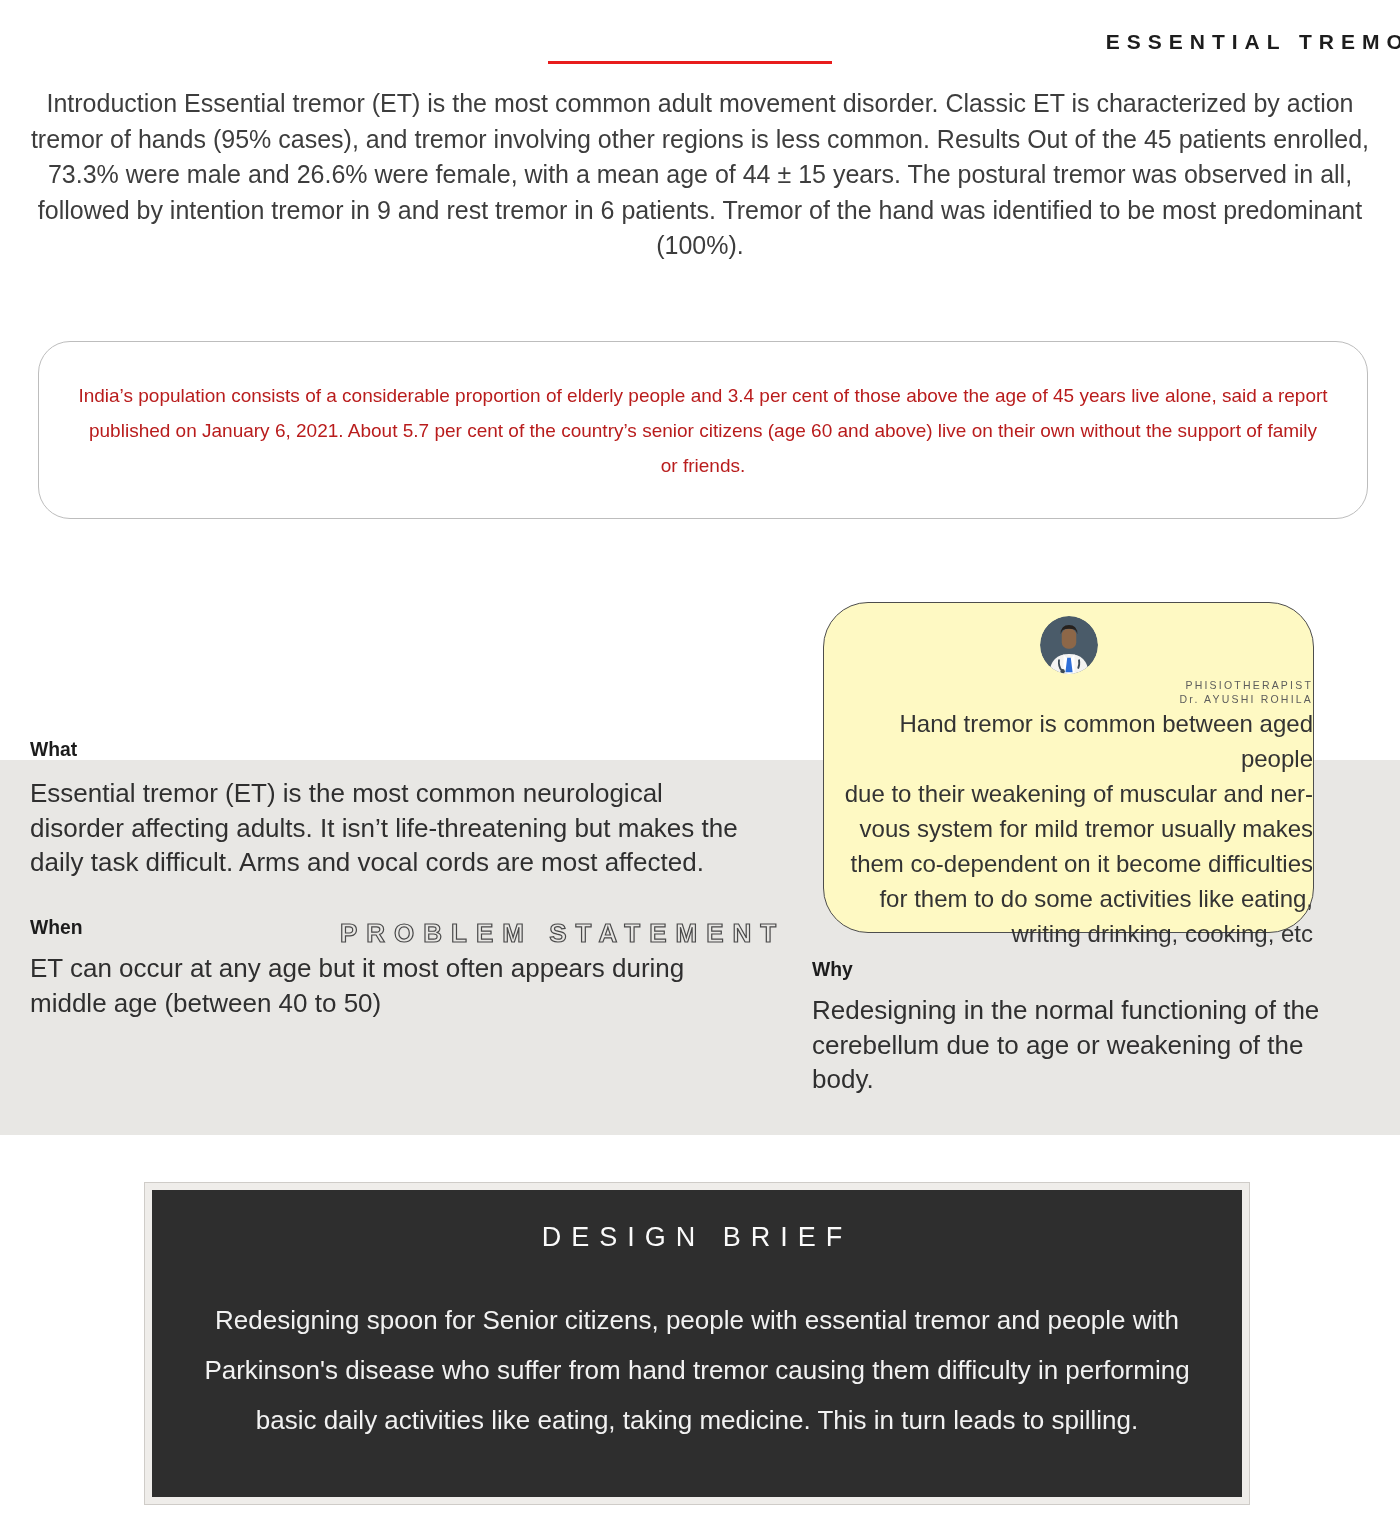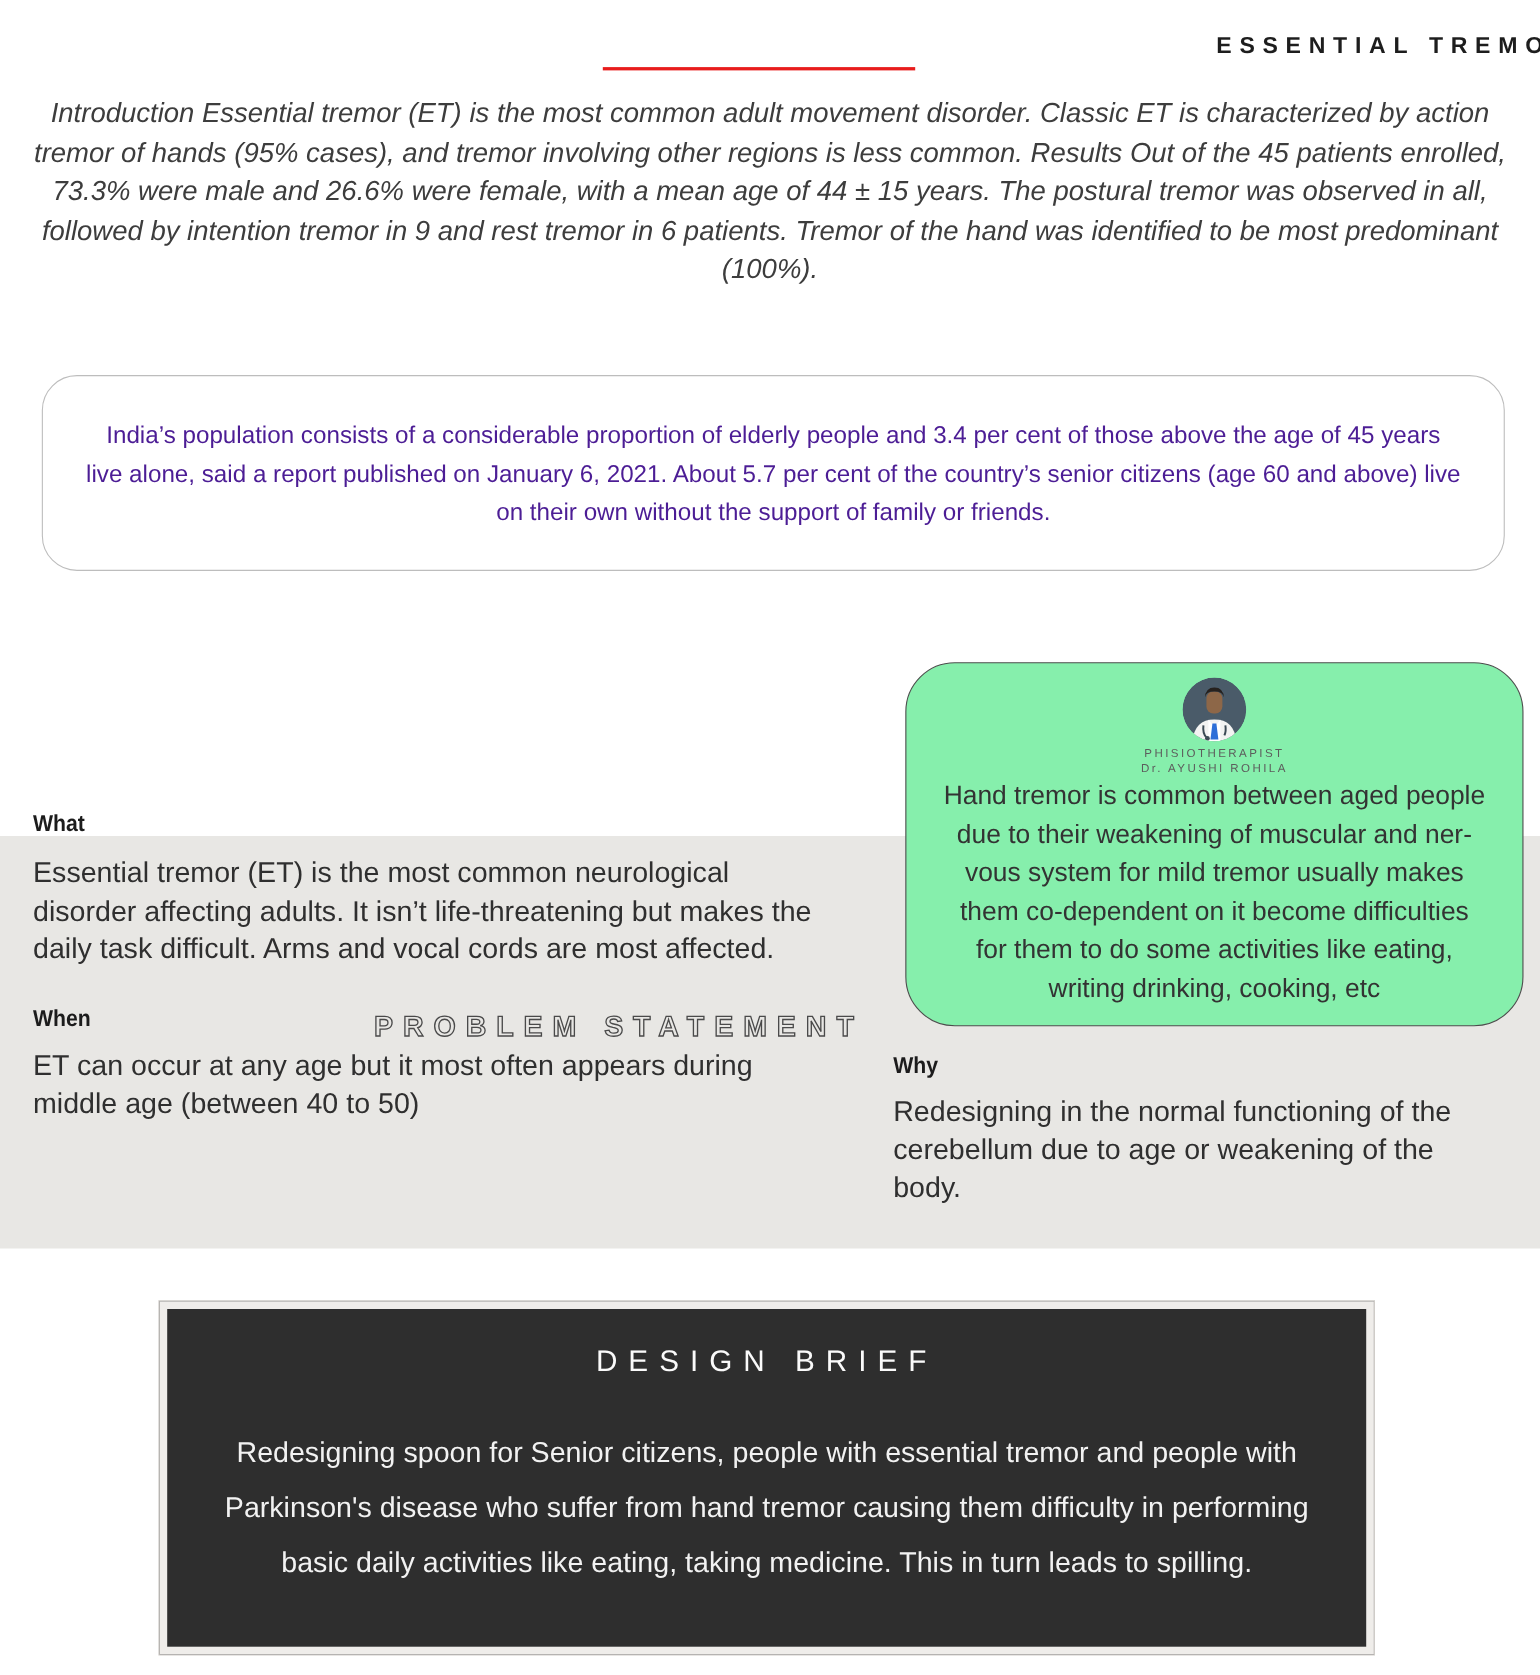--- a/index.html
+++ b/index.html
@@ -10,30 +10,30 @@
   
   .title{
     position:absolute;top:30px;left:0;width:100%;text-align:right;
     font-size:21px;font-weight:600;letter-spacing:7px;color:#1d1d1d;margin-left:32px;
   }
   .title-underline{
     position:absolute;top:61px;left:548px;width:284px;height:3px;background:#e81c1c;
   }
   .intro{
     position:absolute;top:86px;left:25px;width:1350px;text-align:center;
-    font-size:25px;line-height:35.5px;color:#3d3d3d;font-weight:400;font-style:italic;
+    font-size:25px;line-height:35.5px;color:#3d3d3d;font-weight:400;
   }
   
   .quote-box{
     position:absolute;top:341px;left:38px;width:1330px;height:178px;
     border:1px solid #bdbdbd;border-radius:32px;background:#fff;
     display:flex;align-items:center;justify-content:center;box-sizing:border-box;
   }
   .quote-box .txt{
-    width:1250px;text-align:center;font-size:22px;line-height:35px;color:#4c1d95;
+    width:1250px;text-align:center;font-size:19px;line-height:35px;color:#b91c1c;
   }
   
   .gray-band{
     position:absolute;top:760px;left:0;width:1400px;height:375px;background:#e8e7e4;
   }
   
   .sec-heading{
     position:absolute;font-size:21px;font-weight:700;color:#1c1c1c;letter-spacing:0px;
     transform:scaleX(.92);transform-origin:left;
   }
@@ -46,23 +46,23 @@
   .b-what{top:776px;left:30px;width:720px;}
   .b-when{top:951px;left:30px;width:700px;}
   .b-why{top:993px;left:812px;width:545px;}
   .problem-statement{
     position:absolute;top:918px;left:340px;width:370px;text-align:center;
     font-size:26px;font-weight:600;letter-spacing:9px;
     color:transparent;-webkit-text-stroke:1.2px #4a4a4a;white-space:nowrap;
   }
   
   .expert-card{
-    position:absolute;top:602px;left:823px;width:562px;height:331px;
-    background:#86efac;border:1.6px solid #4d4d4d;border-radius:45px;box-sizing:border-box;
-    text-align:center;
+    position:absolute;top:602px;left:823px;width:491px;height:331px;
+    background:#fef9c3;border:1.6px solid #4d4d4d;border-radius:45px;box-sizing:border-box;
+    text-align:right;
   }
   .avatar{
     width:58px;height:58px;border-radius:50%;margin:13px auto 4px auto;display:block;
   }
   .expert-role,.expert-name{
     font-size:10.5px;letter-spacing:2.2px;color:#5c5c5c;line-height:14px;font-weight:500;
   }
   .expert-quote{
     margin-top:0;font-size:24px;line-height:35px;color:#333333;
   }

